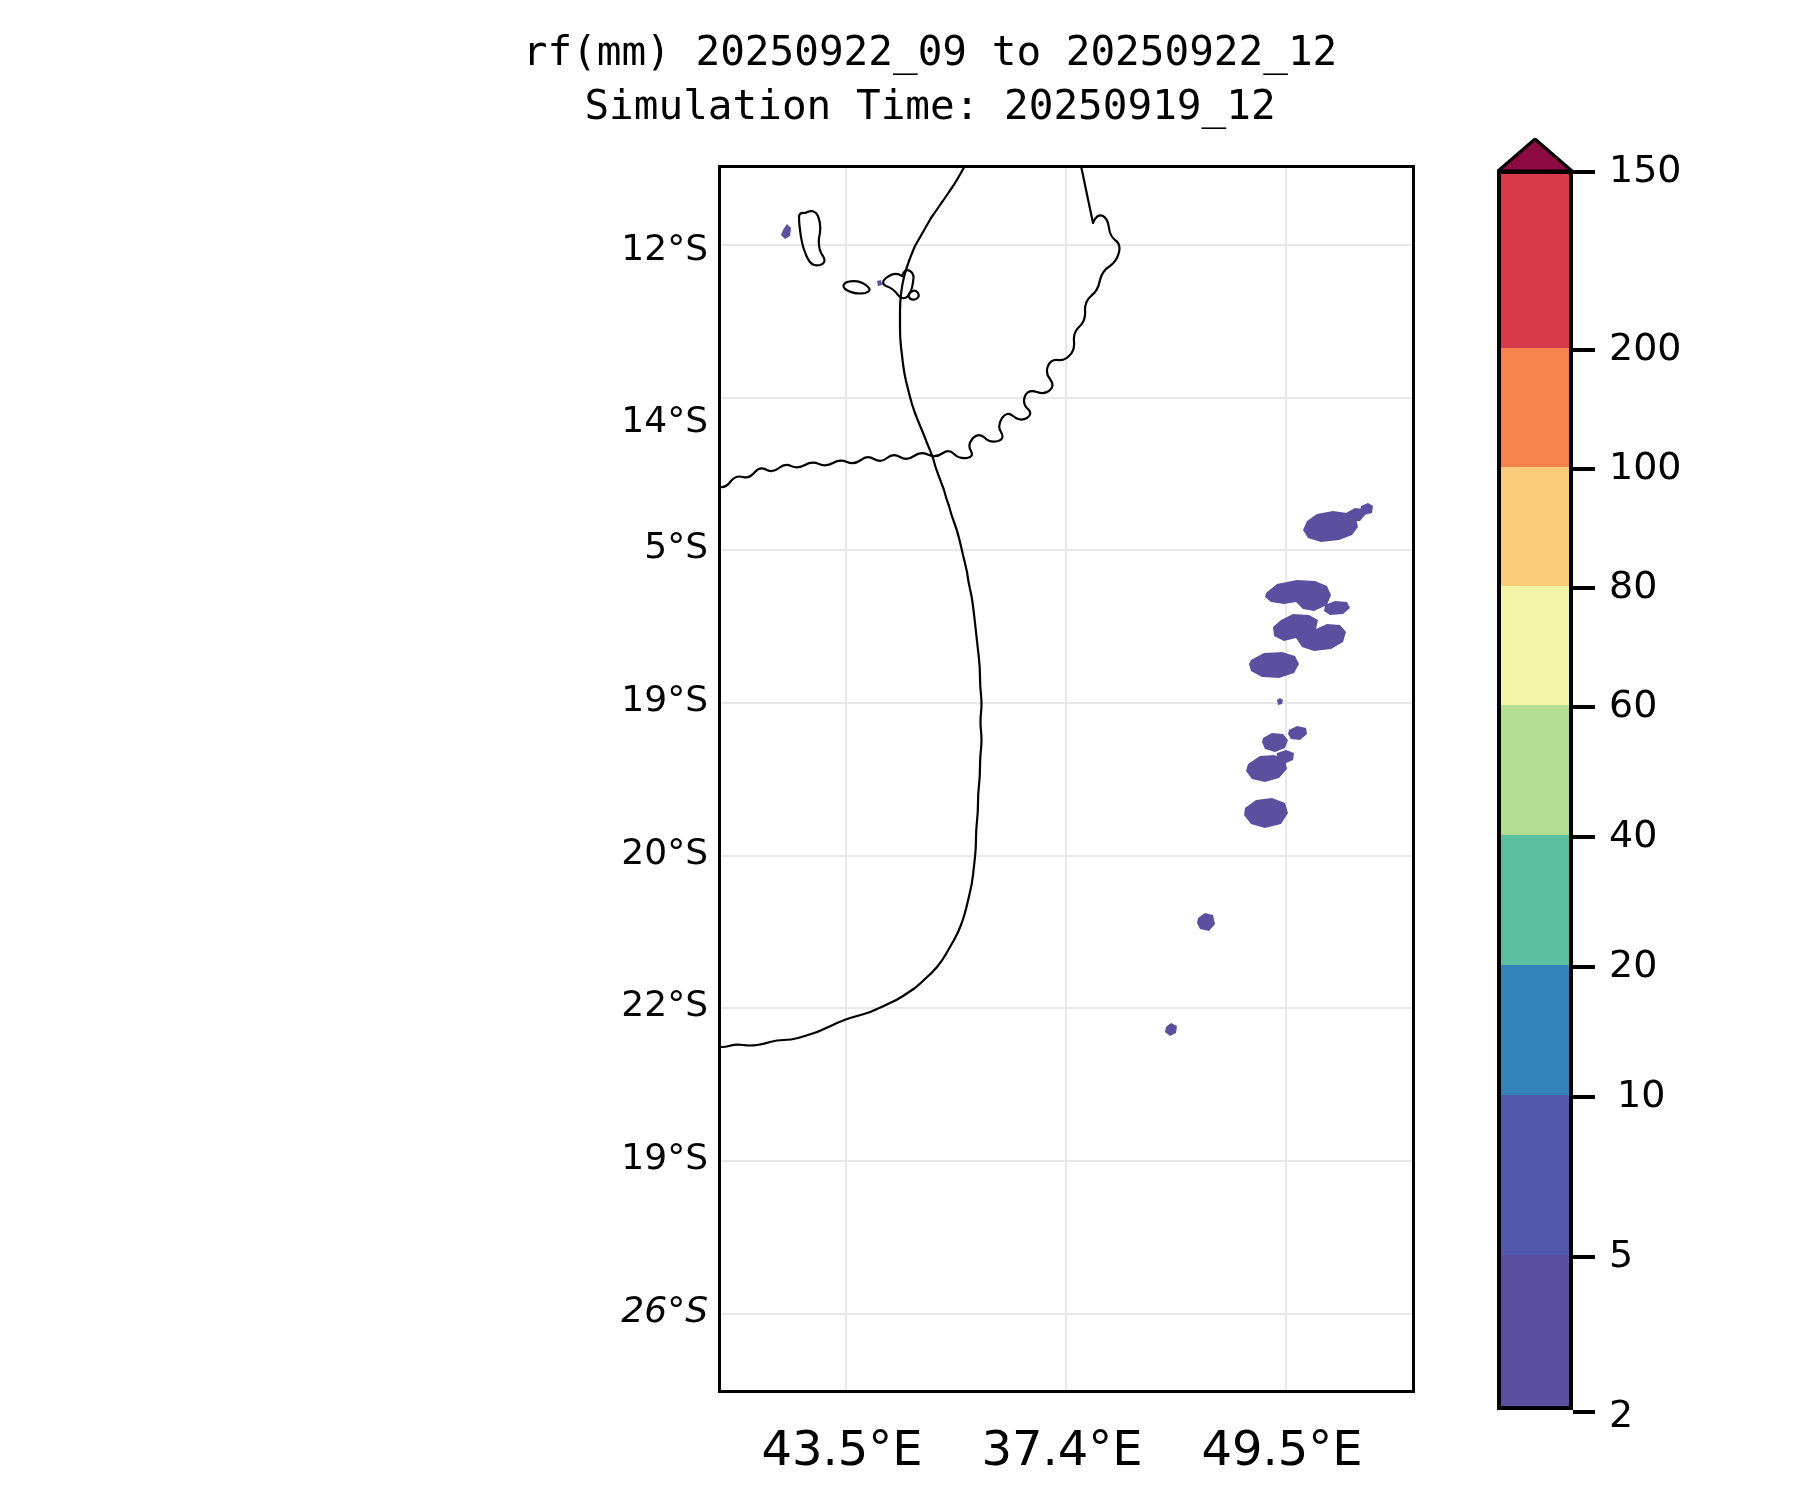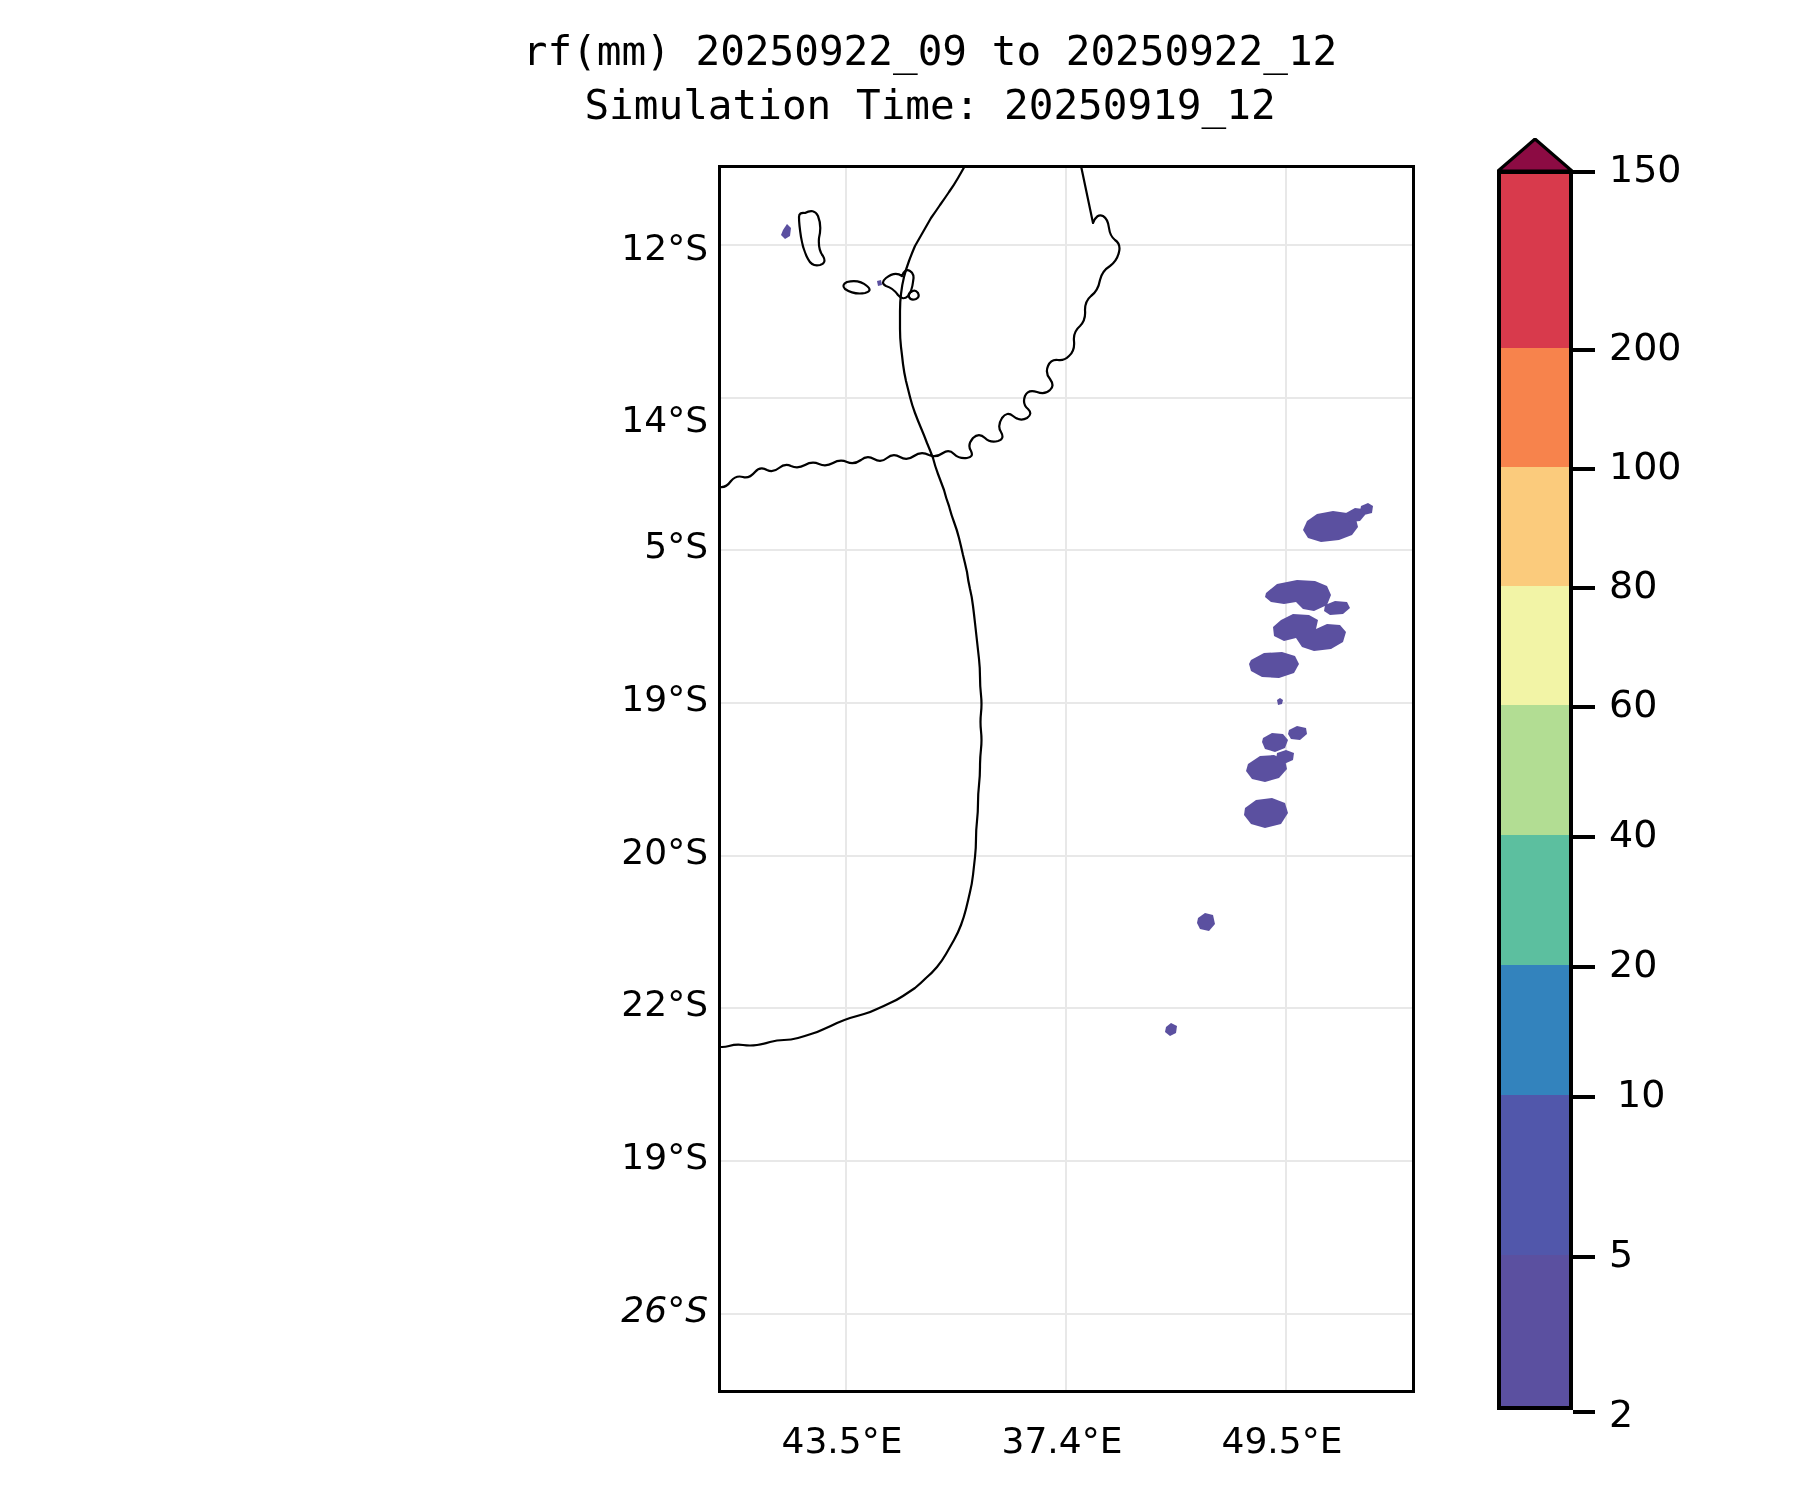--- a/index.html
+++ b/index.html
@@ -15,21 +15,21 @@
   #map-panel{position:absolute;left:718px;top:165px;width:697px;height:1228px;
              background:#ffffff;border:3px solid #000;box-sizing:border-box;}
   #map-clip{position:absolute;left:0;top:0;width:100%;height:100%;overflow:hidden;}
   .gridline-v{position:absolute;top:0;bottom:0;width:2px;background:#e8e8e8;}
   .gridline-h{position:absolute;left:0;right:0;height:2px;background:#e8e8e8;}
   svg.overlay{position:absolute;left:0;top:0;width:697px;height:1228px;}
 
   
   .ytick-label{position:absolute;right:1092px;font-size:36px;color:#000;
                text-align:right;white-space:nowrap;transform:translateY(-21px);}
-  .xtick-label{position:absolute;font-size:36px;color:#000;white-space:nowrap;
+  .xtick-label{position:absolute;font-size:48px;color:#000;white-space:nowrap;
                transform:translateX(-50%);}
 
   
   #colorbar-group{position:absolute;left:1497px;top:140px;width:300px;height:1280px;}
   #cbar-body{position:absolute;left:0;top:30px;width:76px;height:1240px;}
   .cb-seg{position:absolute;left:0;width:76px;}
   #cbar-outline{position:absolute;left:0;top:30px;width:76px;height:1240px;
                 border:4px solid #000;box-sizing:border-box;pointer-events:none;}
   #cbar-arrow{position:absolute;left:0;top:-2px;width:76px;height:34px;}
   .cb-tick{position:absolute;left:76px;width:22px;height:4px;background:#000;}

